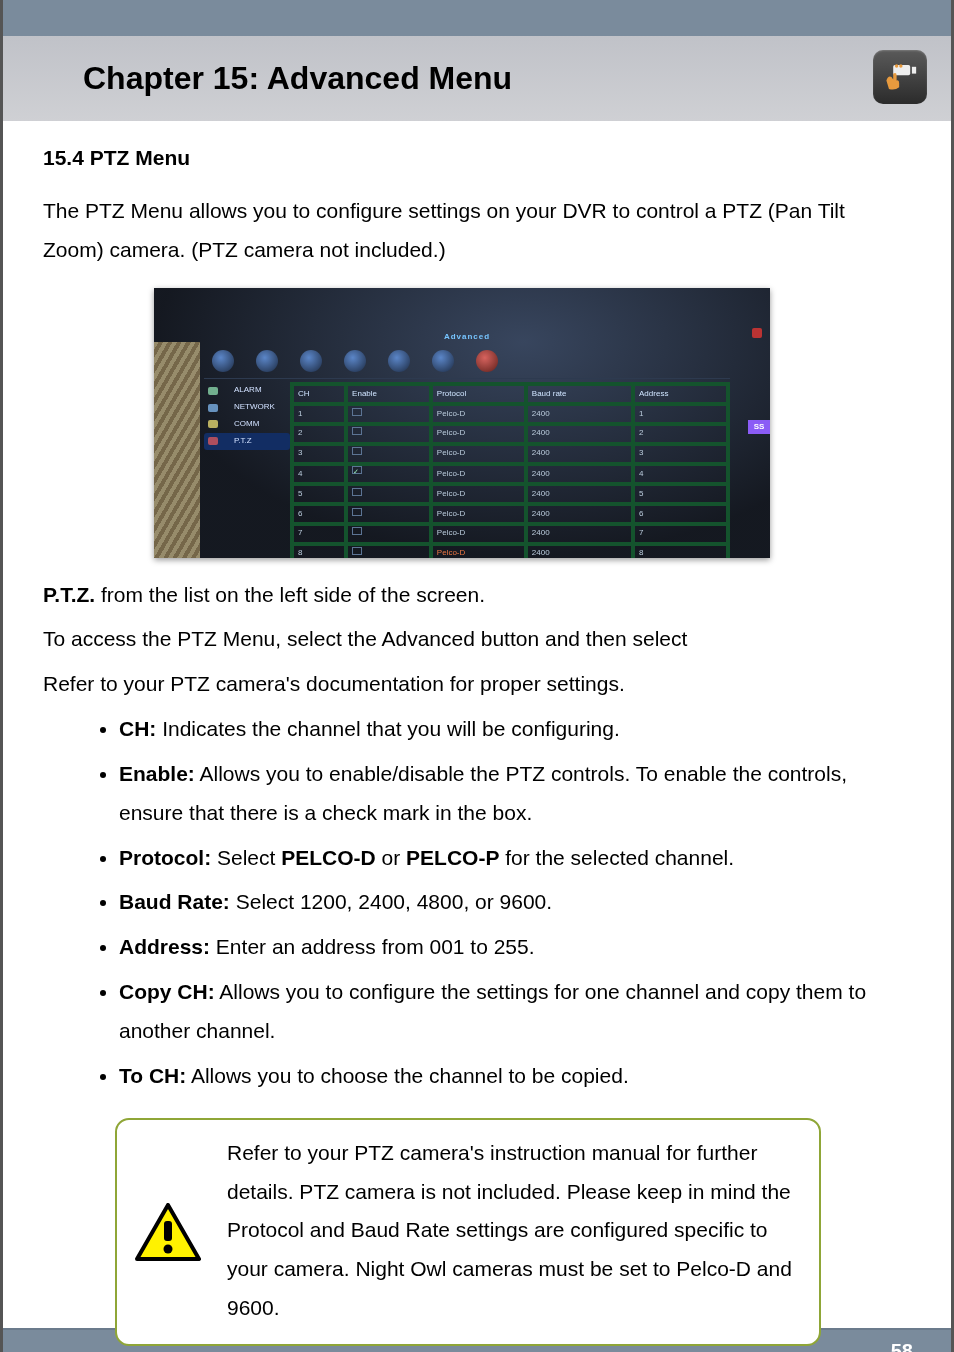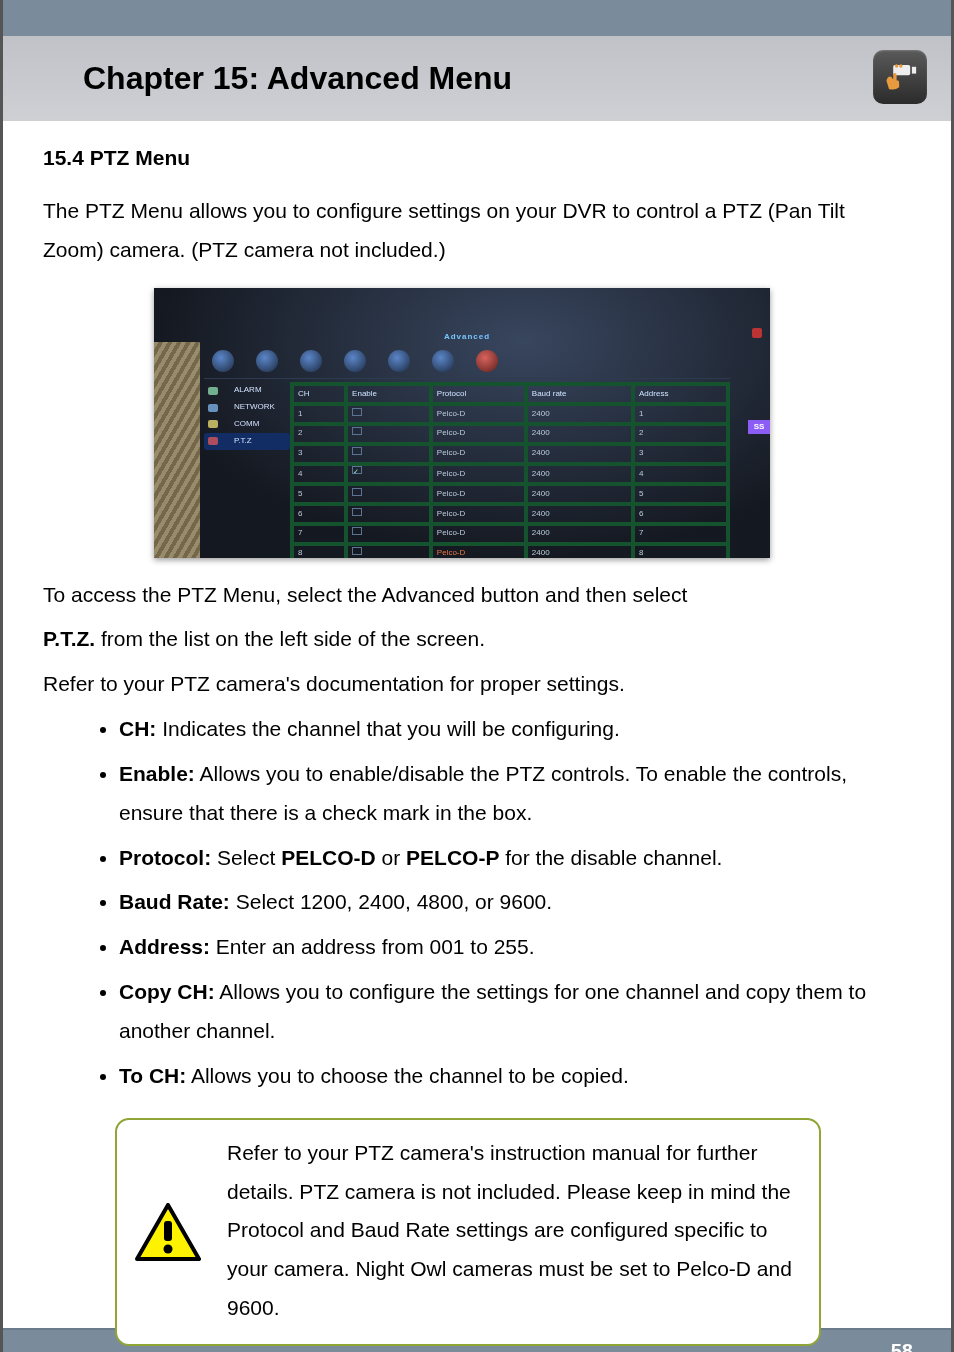--- a/index.html
+++ b/index.html
@@ -322,33 +322,33 @@
               </div>
 
             </div>
           </div>
         </div>
         <div class="shot-right-badge">SS</div>
       </div>
     </div>
 
     <div class="para">
+      <span class="bold">P.T.Z.</span><span> from the list on the left side of the screen.</span>
+    </div>
+    <div class="para">
       <span>To access the PTZ Menu, select the Advanced button and then select </span>
-    </div>
-    <div class="para">
-      <span class="bold">P.T.Z.</span><span> from the list on the left side of the screen.</span>
     </div>
 
     <div class="para">Refer to your PTZ camera's documentation for proper settings.</div>
 
     <ul class="bullets">
       <li><span class="bold">CH:</span><span> Indicates the channel that you will be configuring.</span></li>
       <li><span class="bold">Enable:</span><span> Allows you to enable/disable the PTZ controls. To enable the controls, ensure that there is a check mark in the box.</span></li>
       <li>
-        <span class="bold">Protocol:</span><span> Select </span><span class="bold">PELCO-D</span><span> or </span><span class="bold">PELCO-P</span><span> for the disable channel.</span>
+        <span class="bold">Protocol:</span><span> Select </span><span class="bold">PELCO-D</span><span> or </span><span class="bold">PELCO-P</span><span> for the selected channel.</span>
       </li>
       <li><span class="bold">Baud Rate:</span><span> Select 1200, 2400, 4800, or 9600.</span></li>
       <li><span class="bold">Address:</span><span> Enter an address from 001 to 255.</span></li>
       <li><span class="bold">Copy CH:</span><span> Allows you to configure the settings for one channel and copy them to another channel.</span></li>
       <li><span class="bold">To CH:</span><span> Allows you to choose the channel to be copied.</span></li>
     </ul>
 
     <div class="note-box">
       <div class="warn-badge">
         <svg viewBox="0 0 66 58">

